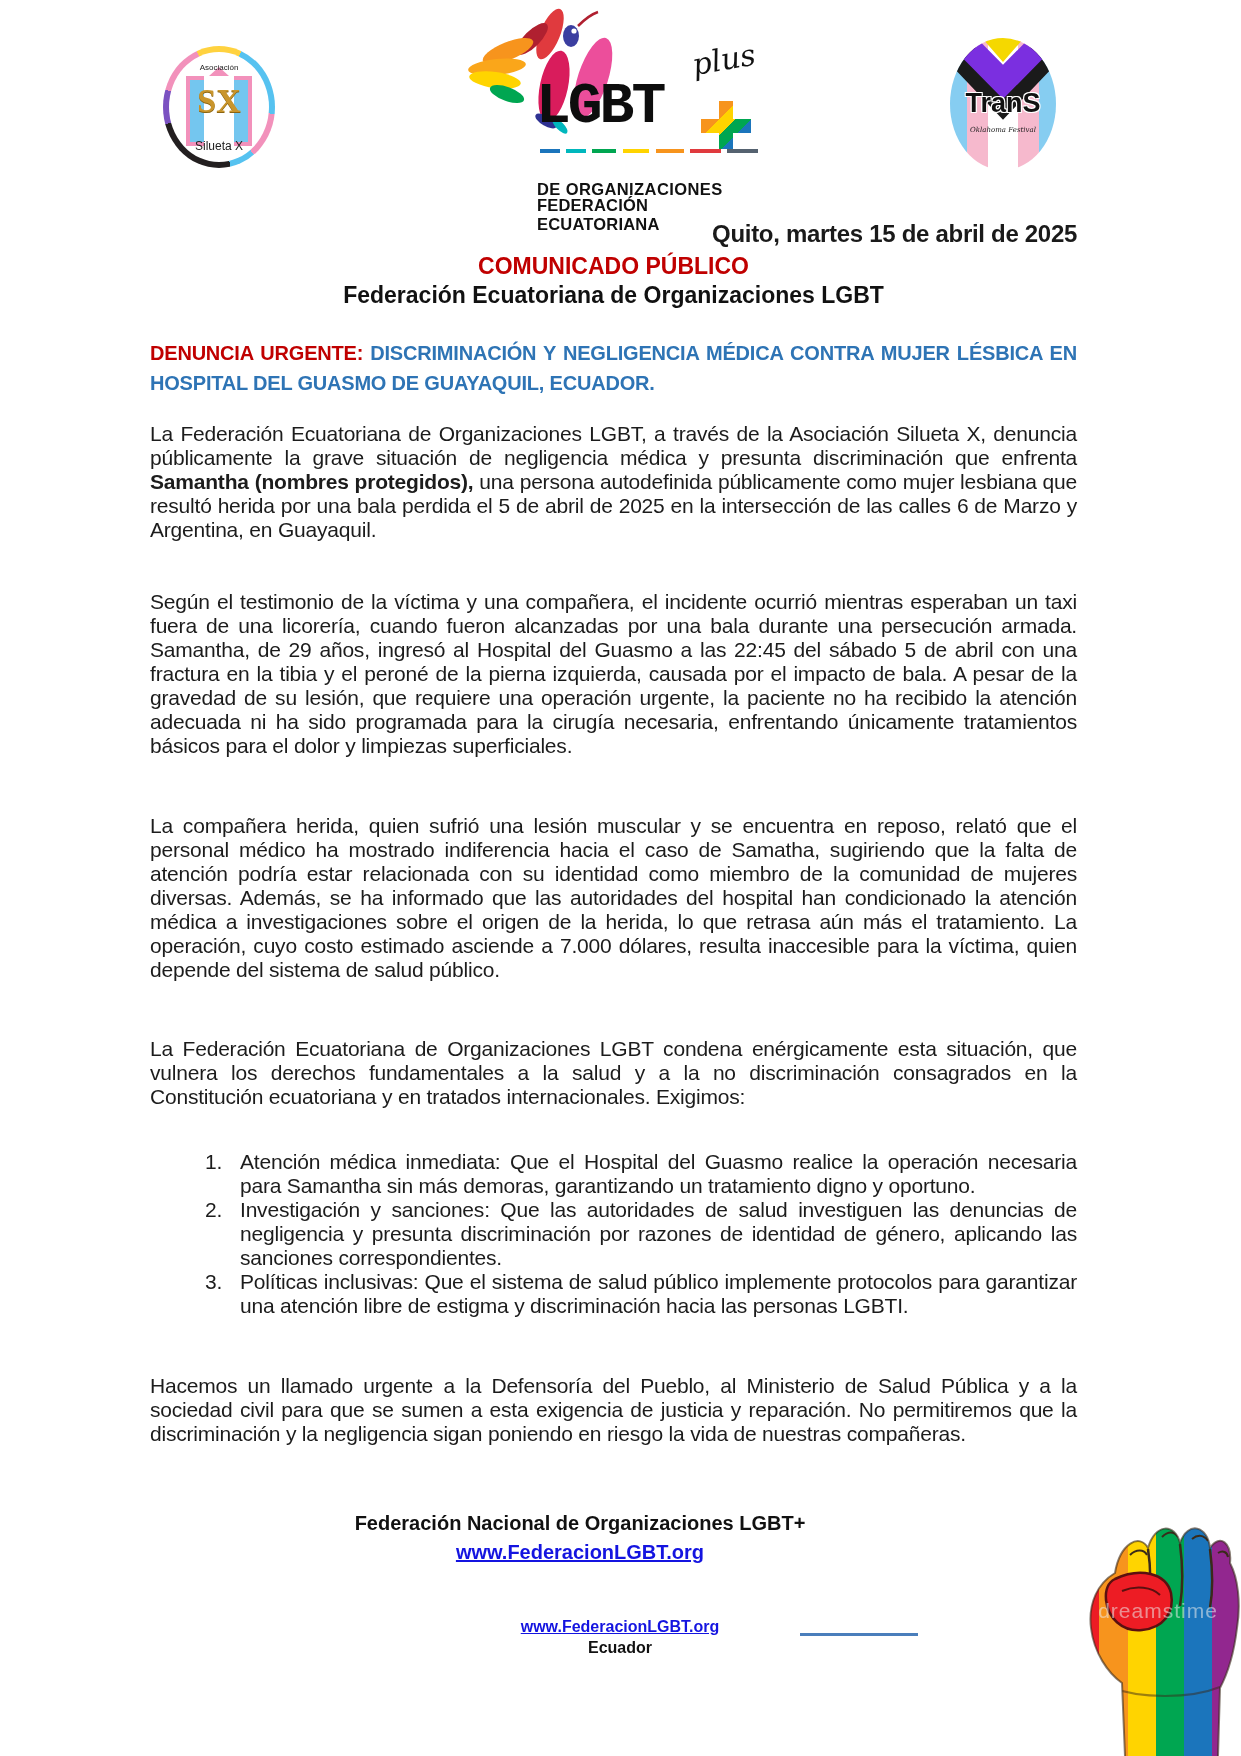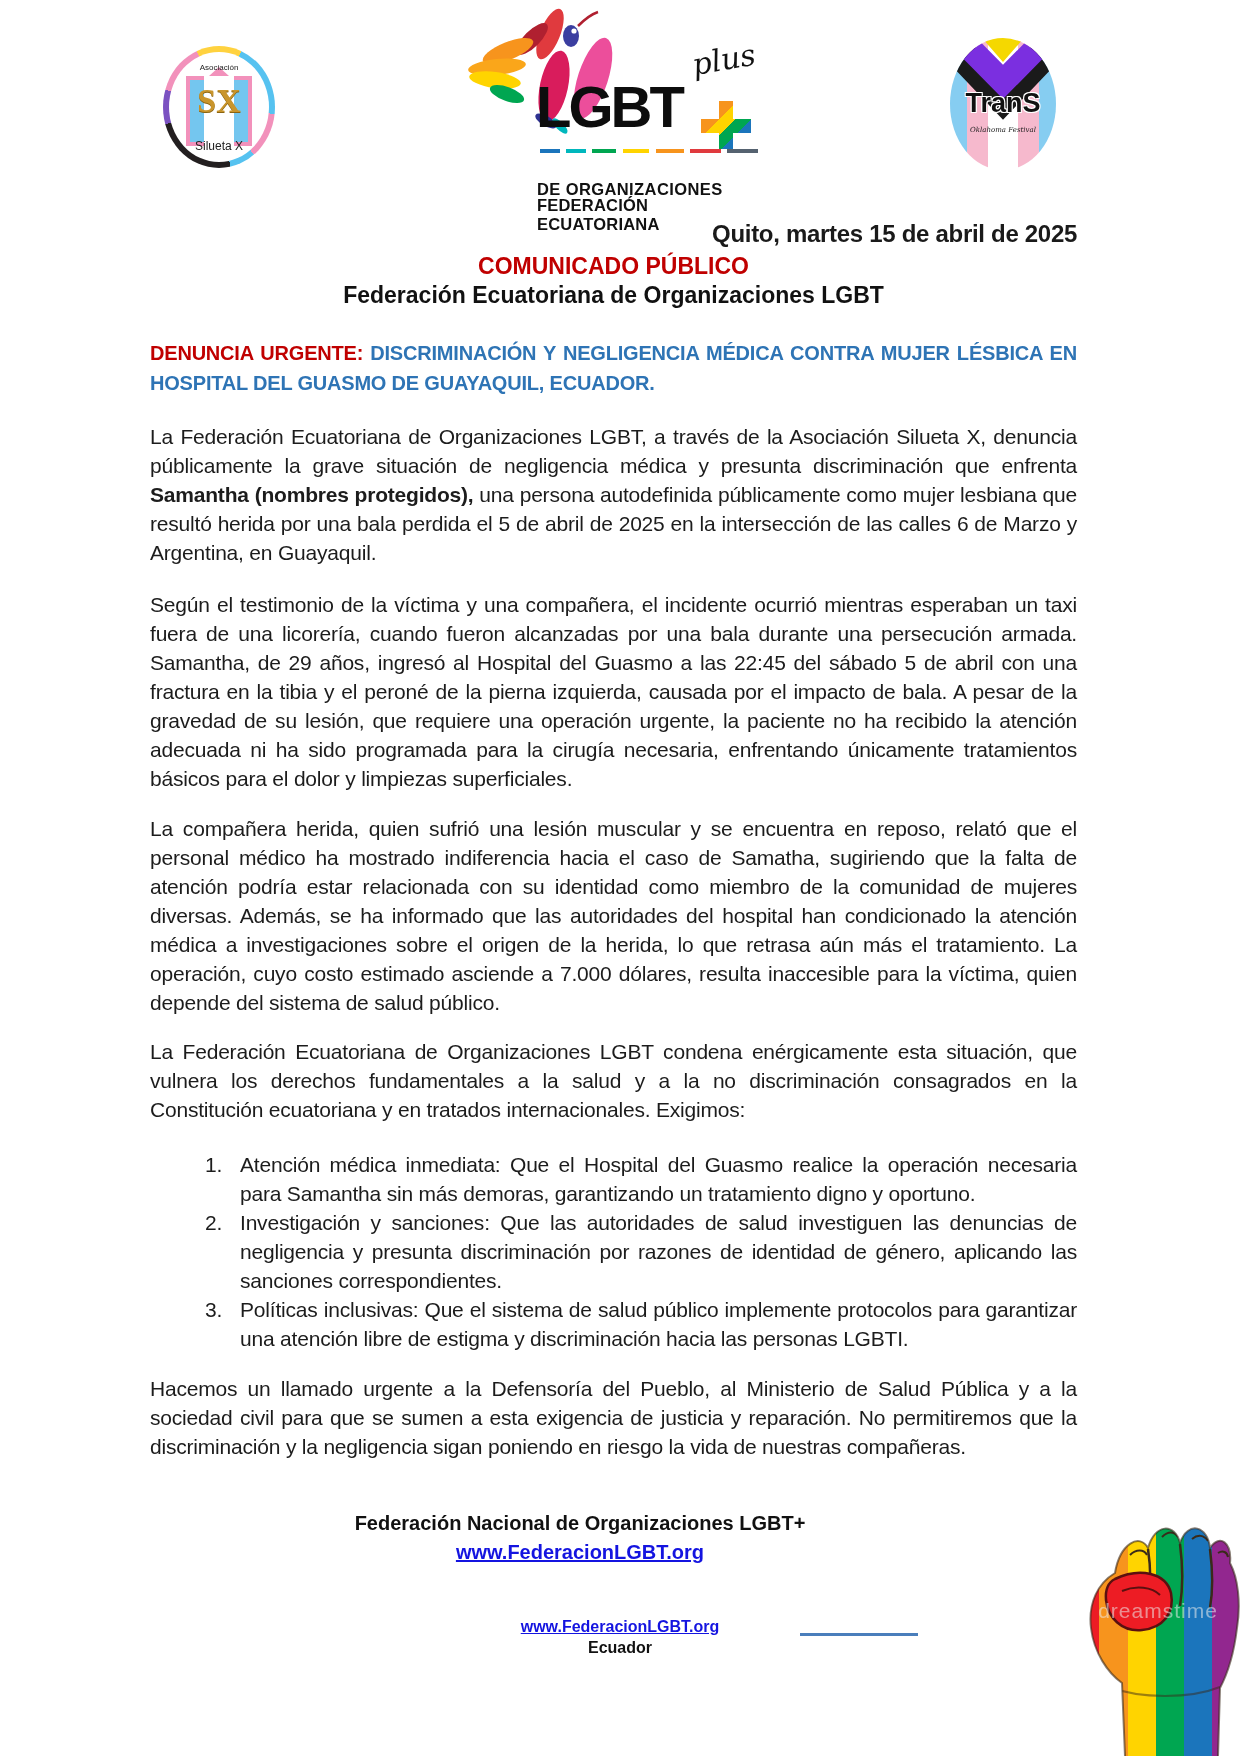--- a/index.html
+++ b/index.html
@@ -9,21 +9,21 @@
   }
   .abs{position:absolute;}
   
   .dateline{top:220px;left:150px;width:927px;text-align:right;font-size:24px;font-weight:bold;letter-spacing:-0.3px;}
   .comunicado{top:253px;left:150px;width:927px;text-align:center;font-size:23px;font-weight:bold;color:#C00000;}
   .fedline{top:282px;left:150px;width:927px;text-align:center;font-size:23px;font-weight:bold;color:#111;}
   .doc-title{top:338px;left:150px;width:927px;font-size:20px;line-height:30px;font-weight:bold;text-align:justify;letter-spacing:-0.2px;}
   .t-red{color:#C00000;}
   .t-blue{color:#2E74B5;}
   
-  .body-text{left:150px;width:927px;font-size:21px;line-height:29px;text-align:justify;letter-spacing:-0.2px;color:#1c1c1c;}
+  .body-text{left:150px;width:927px;font-size:21px;line-height:24px;text-align:justify;letter-spacing:-0.2px;color:#1c1c1c;}
   .p1{top:422px;} .p2{top:590px;} .p3{top:814px;} .p4{top:1037px;} .p5{top:1374px;}
   .demands{top:1150px;}
   .demand{position:relative;padding-left:90px;text-align:justify;}
   .demand .num{position:absolute;left:55px;top:0;}
   
   .footer-org{top:1512px;left:150px;width:860px;text-align:center;font-size:20px;font-weight:bold;color:#111;}
   .footer-link{top:1541px;left:150px;width:860px;text-align:center;font-size:20px;font-weight:bold;}
   .footer-link a{color:#1414e0;text-decoration:underline;}
   .footer-small{top:1616px;left:150px;width:940px;text-align:center;font-size:16px;line-height:21px;}
   .footer-small .lnk{color:#1414e0;text-decoration:underline;font-weight:bold;}
@@ -40,21 +40,21 @@
   .sx-main{position:absolute;top:36px;left:0;width:100%;text-align:center;
     font-family:"Liberation Serif","DejaVu Serif",serif;font-size:34px;font-weight:bold;color:#c9952c;
     text-shadow:0 1px 0 #8a6410;}
   .sx-bracket{position:absolute;top:30px;width:14px;height:62px;background:#74c6ef;}
   .sx-bracket.l{left:23px;border-left:4px solid #f291bb;border-top:4px solid #f291bb;border-bottom:4px solid #f291bb;}
   .sx-bracket.r{right:23px;border-right:4px solid #f291bb;border-top:4px solid #f291bb;border-bottom:4px solid #f291bb;}
   .sx-arrow{position:absolute;top:21px;left:46px;width:0;height:0;
     border-left:10px solid transparent;border-right:10px solid transparent;border-bottom:9px solid #f291bb;}
   
   .lgbt-logo{left:440px;top:6px;width:335px;height:192px;}
-  .lgbt-word{position:absolute;left:96px;top:72px;font-size:58px;line-height:58px;font-weight:900;letter-spacing:-3px;color:#0d0d0d;}
+  .lgbt-word{position:absolute;left:96px;top:72px;font-size:58px;line-height:58px;font-weight:900;letter-spacing:-3px;color:#0d0d0d;font-family:Liberation Mono, monospace;}
   .lgbt-plus-script{position:absolute;left:252px;top:36px;font-family:"DejaVu Serif","Liberation Serif",serif;font-style:italic;font-size:30px;color:#111;transform:rotate(-10deg);}
   .lgbt-rainbow-line{position:absolute;left:100px;top:143px;width:218px;height:4px;
     background:linear-gradient(90deg,#1b75bc 0 9%,#fff 9% 12%,#00b7bd 12% 21%,#fff 21% 24%,#00a651 24% 35%,#fff 35% 38%,#ffd400 38% 50%,#fff 50% 53%,#f7941d 53% 66%,#fff 66% 69%,#e03a3e 69% 83%,#fff 83% 86%,#556270 86% 100%);}
   .lgbt-fed1{position:absolute;left:97px;top:154px;font-size:16.5px;font-weight:bold;letter-spacing:0.2px;color:#111;margin-top:36px;}
   .lgbt-fed2{position:absolute;left:97px;top:174px;font-size:16.5px;font-weight:bold;letter-spacing:0.4px;color:#111;}
   
   .trans-logo{left:950px;top:38px;width:106px;height:132px;border-radius:50%;overflow:hidden;
     background:linear-gradient(90deg,#86cdf1 0 16%,#f6b9cd 16% 36%,#ffffff 36% 64%,#f6b9cd 64% 84%,#86cdf1 84% 100%);}
   .trans-word{position:absolute;top:50px;left:0;width:100%;text-align:center;font-size:27px;font-weight:800;color:#111;
     text-shadow:-1px -1px 0 #fff,1px -1px 0 #fff,-1px 1px 0 #fff,1px 1px 0 #fff;}

